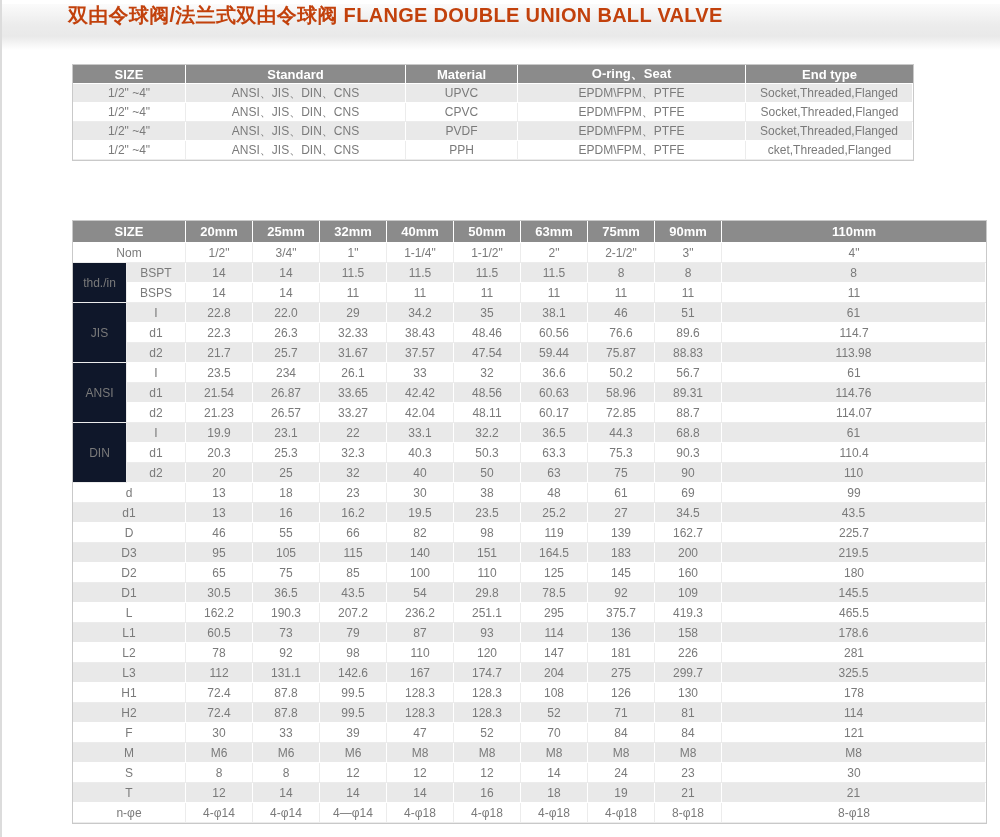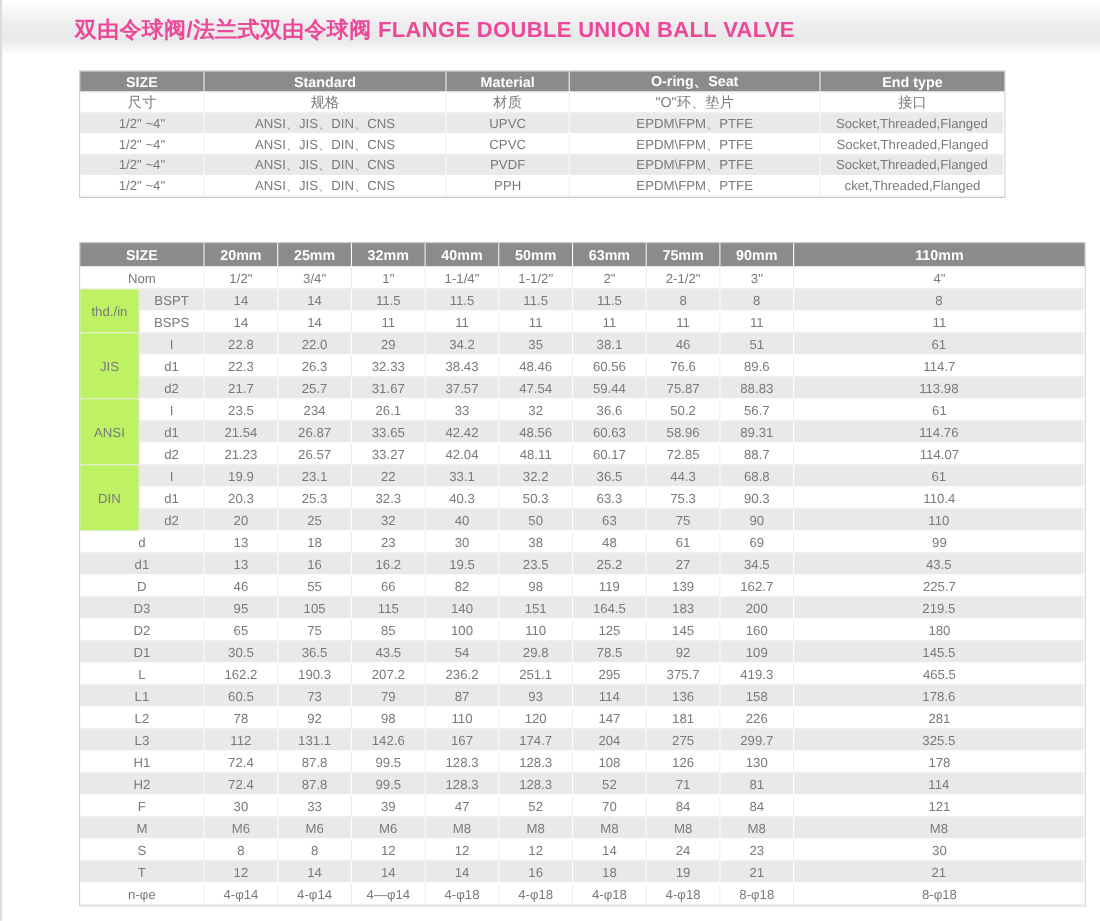--- a/index.html
+++ b/index.html
@@ -6,22 +6,22 @@
   body{
     width:1000px;height:837px;position:relative;overflow:hidden;
     background:#ffffff;font-family:"Liberation Sans","DejaVu Sans",sans-serif;
   }
   .left-edge{position:absolute;left:0;top:0;bottom:0;width:2px;background:#dcdcdc;}
   .top-band{
     position:absolute;left:2px;top:4px;right:0;height:46px;
     background:linear-gradient(180deg,#fbfbfb 0%,#ececec 45%,#e9e9e9 70%,#ffffff 100%);
   }
   .page-title{
-    position:absolute;left:68px;top:14px;
-    font-size:20px;font-weight:bold;color:#ec4899;letter-spacing:0.3px;white-space:nowrap;
+    position:absolute;left:68px;top:2px;
+    font-size:20px;font-weight:bold;color:#c2410c;letter-spacing:0.3px;white-space:nowrap;
   }
   table{border-collapse:separate;border-spacing:0;table-layout:fixed;border:1px solid #c9c9c9;}
   #spec{position:absolute;left:72px;top:64px;width:840px;}
   #dim{position:absolute;left:72px;top:220px;width:913px;}
   th,td{
     padding:0;text-align:center;vertical-align:middle;
     font-size:12px;color:#7a7a7a;overflow:hidden;white-space:nowrap;
   }
   th{
     background:#8b8b8b;color:#ffffff;font-weight:bold;font-size:13px;
@@ -31,21 +31,21 @@
     background:#ffffff;
     border-right:1px solid #ececec;border-bottom:1px solid #ececec;
   }
   #spec th{height:18px;}
   #spec td{height:18px;}
   #dim th{height:21px;}
   #dim td{height:19px;}
   tr.shade td{background:#e9e9e9;border-right:1px solid #ffffff;border-bottom:1px solid #ffffff;}
   #spec tr.cnhead td{background:#ffffff;font-size:13px;}
   
-  #dim tr td.grp{background:#bef264;border-right:1px solid #ececec;border-bottom:1px solid #ececec;}
+  #dim tr td.grp{background:#0f172a;border-right:1px solid #ececec;border-bottom:1px solid #ececec;}
   th:last-child,td:last-child{border-right:none;}
 </style>
 </head>
 <body>
 
 <div class="left-edge"></div>
 <div class="top-band"></div>
 <div class="page-title">双由令球阀/法兰式双由令球阀 FLANGE DOUBLE UNION BALL VALVE</div>
 
 <table id="spec">
@@ -59,27 +59,20 @@
   <thead>
     <tr>
       <th>SIZE</th>
       <th>Standard</th>
       <th>Material</th>
       <th>O-ring、Seat</th>
       <th>End type</th>
     </tr>
   </thead>
   <tbody>
-    <tr class="cnhead">
-      <td>尺寸</td>
-      <td>规格</td>
-      <td>材质</td>
-      <td>"O"环、垫片</td>
-      <td>接口</td>
-    </tr>
   <tr class="shade">
         <td>1/2" ~4"</td>
         <td>ANSI、JIS、DIN、CNS</td>
         <td>UPVC</td>
         <td>EPDM\FPM、PTFE</td>
         <td>Socket,Threaded,Flanged</td>
       </tr>
       <tr>
         <td>1/2" ~4"</td>
         <td>ANSI、JIS、DIN、CNS</td>

